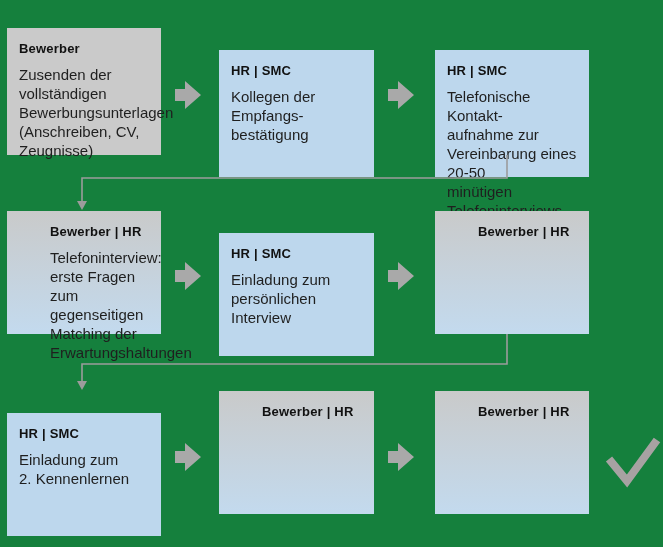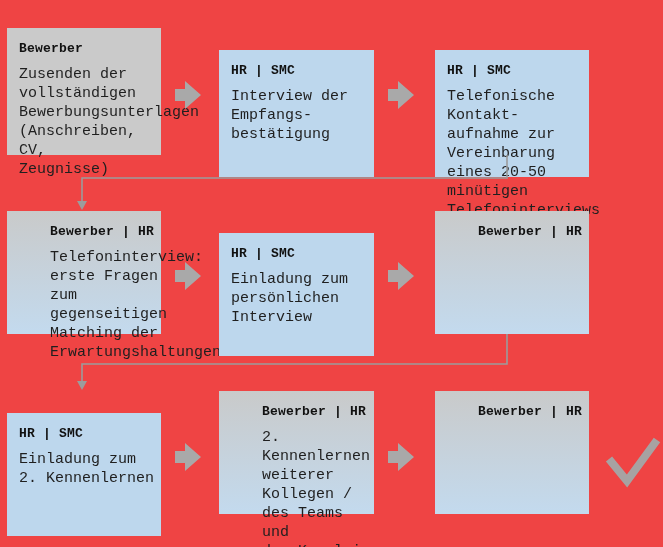--- a/index.html
+++ b/index.html
@@ -1,21 +1,21 @@
 <!DOCTYPE html>
 <html><head>
 <meta charset="utf-8">
 <style>
   html, body { margin: 0; padding: 0; background: #ffffff; }
   #stage {
     position: relative;
     width: 663px;
     height: 547px;
-    background: #ef4444;
-    font-family: Liberation Mono, monospace;
+    background: #15803d;
+    font-family: Liberation Sans, sans-serif;
     color: #1a1a1a;
     overflow: hidden;
   }
   .box {
     position: absolute;
     box-sizing: border-box;
     padding: 13px 2px 0 12px;
   }
   .box[data-style="gray"]     { background: #cacaca; }
   .box[data-style="blue"]     { background: #bdd7ed; margin-top: 22px; }
@@ -54,21 +54,21 @@
 
   <div class="box r0 c0" data-style="gray">
     <div class="box-header">Bewerber</div>
     <div class="box-body">Zusenden der vollständigen
 Bewerbungsunterlagen
 (Anschreiben, CV,
 Zeugnisse)</div>
   </div>
   <div class="box r0 c1" data-style="blue">
     <div class="box-header">HR | SMC</div>
-    <div class="box-body">Interview der Empfangs-
+    <div class="box-body">Kollegen der Empfangs-
 bestätigung</div>
   </div>
   <div class="box r0 c2" data-style="blue">
     <div class="box-header">HR | SMC</div>
     <div class="box-body">Telefonische Kontakt-
 aufnahme zur
 Vereinbarung eines 20-50
 minütigen Telefoninterviews</div>
   </div>
 
@@ -88,23 +88,20 @@
     <div class="box-header">Bewerber | HR</div>
   </div>
 
   <div class="box r2 c0" data-style="blue">
     <div class="box-header">HR | SMC</div>
     <div class="box-body">Einladung zum
 2. Kennenlernen</div>
   </div>
   <div class="box r2 c1" data-style="gradient">
     <div class="box-header">Bewerber | HR</div>
-    <div class="box-body">2. Kennenlernen weiterer
-Kollegen / des Teams und
-der Kanzlei</div>
   </div>
   <div class="box r2 c2" data-style="gradient">
     <div class="box-header">Bewerber | HR</div>
   </div>
 
   <svg id="decor-overlay" viewBox="0 0 663 547" xmlns="http://www.w3.org/2000/svg">
 
     <g fill="#a9a9a9">
       <polygon points="175,89 185,89 185,81 201,95 185,109 185,101 175,101"></polygon>
       <polygon points="388,89 398,89 398,81 414,95 398,109 398,101 388,101"></polygon>

